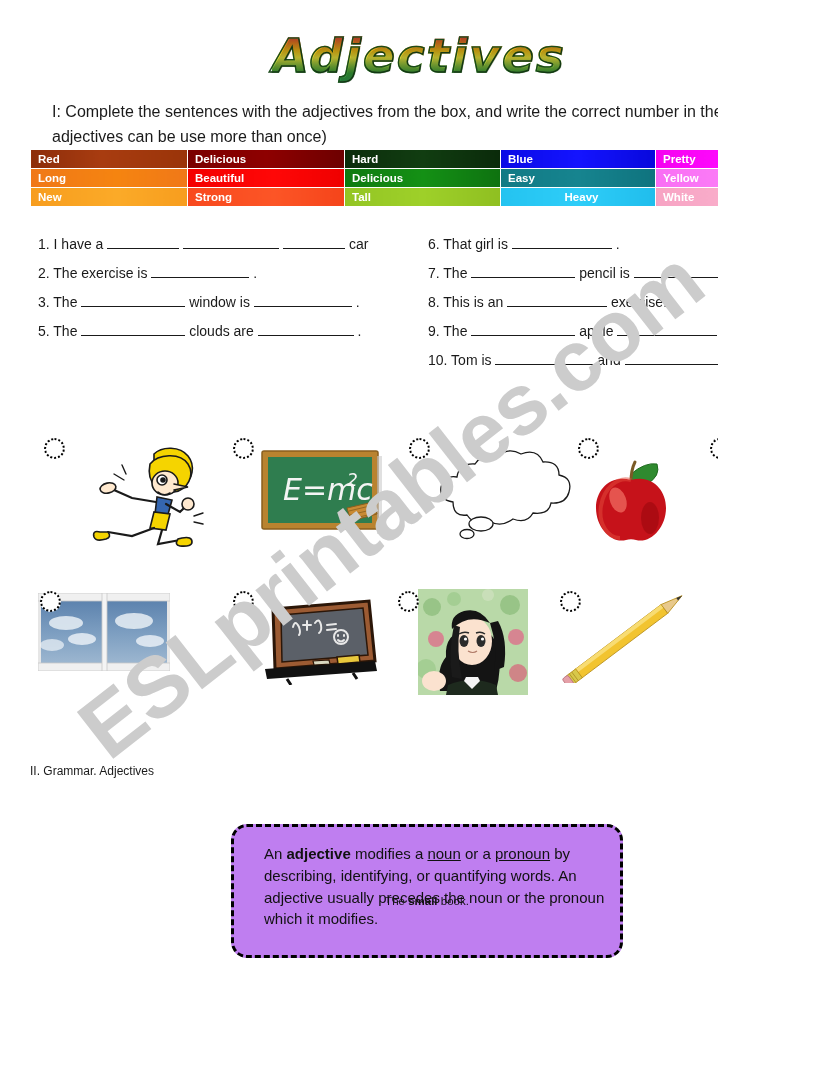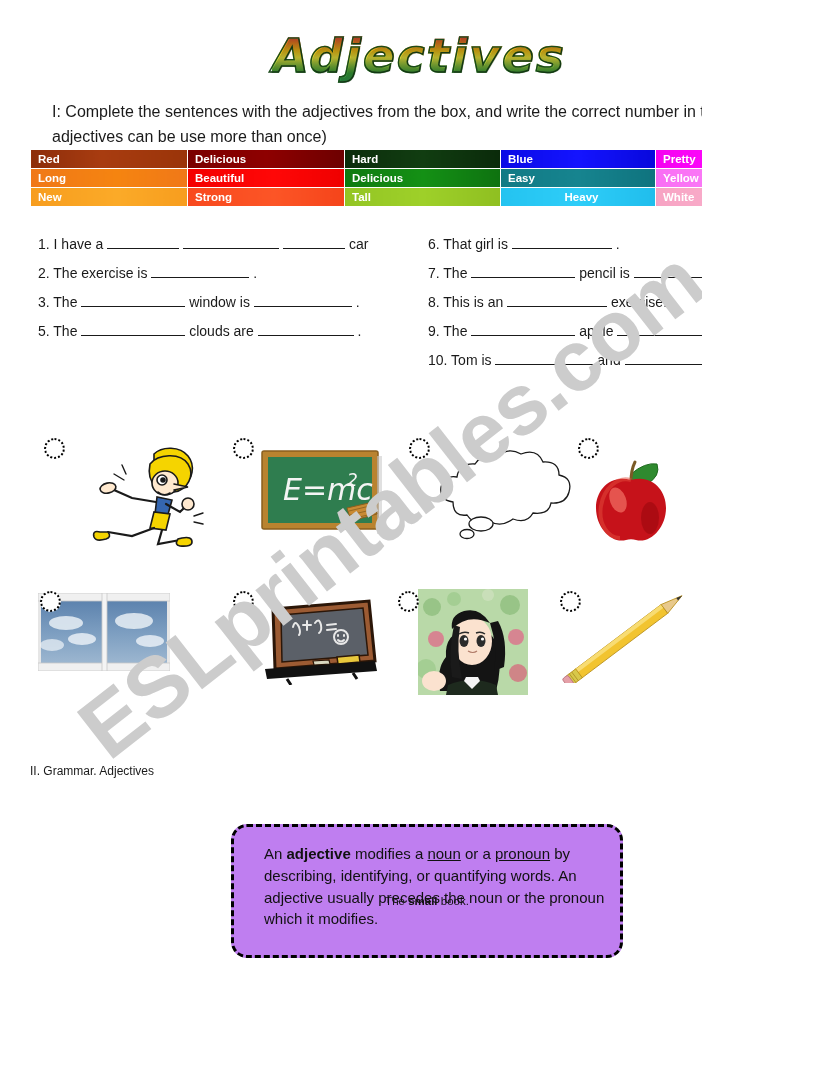--- a/index.html
+++ b/index.html
@@ -9,20 +9,21 @@
   }
   body {
     font-family: "Liberation Sans", sans-serif;
   }
   #page {
     position: relative;
     width: 702px;
     height: 1086px;
     background: #ffffff;
     overflow: hidden;
+    padding-left: 16px;
   }
 
   
   #watermark {
     position: absolute;
     left: 0;
     top: 0;
     width: 838px;
     height: 1086px;
     pointer-events: none;

